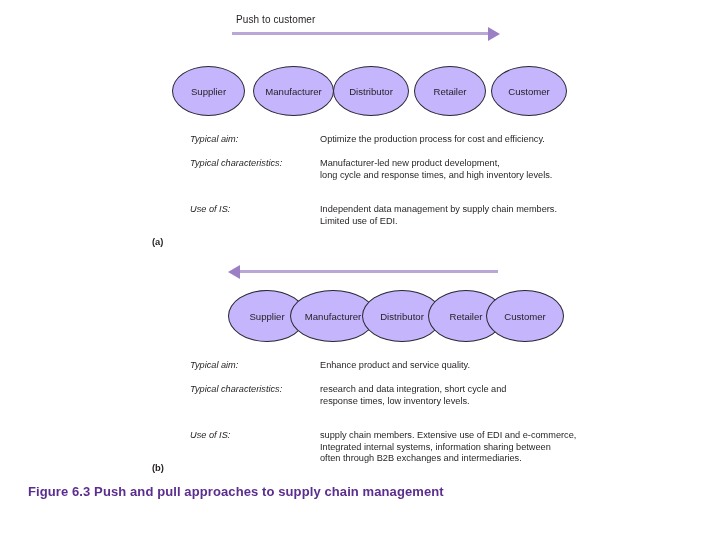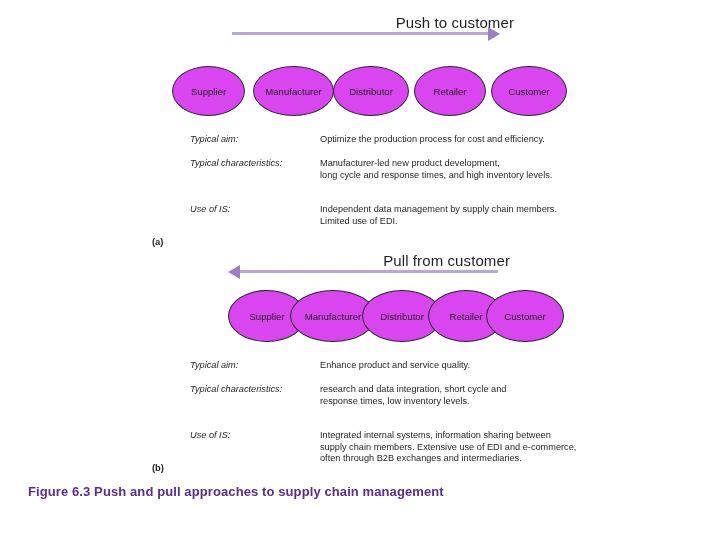--- a/index.html
+++ b/index.html
@@ -20,24 +20,24 @@
     position: absolute;
     left: 0; top: 0;
     width: 720px;
     height: 540px;
   }
 
   
   .arrow-block { position: absolute; }
   .arrow-label {
     position: absolute;
-    left: 12px;
+    left: 4px;
     width: 100%;
-    text-align: right;
-    font-size: 15px;
+    text-align: left;
+    font-size: 10px;
     letter-spacing: .1px;
     color: #231f20;
     white-space: nowrap;
   }
   .arrow-line {
     position: absolute;
     height: 3px;
     background: #b9a8d6;
     top: 18px;
   }
@@ -51,21 +51,21 @@
   .arrow-head.right { border-left: 12px solid #9b7fc4; }
   .arrow-head.left  { border-right: 12px solid #9b7fc4; }
 
   
   .chain { position: absolute; }
   .node {
     position: absolute;
     box-sizing: border-box;
     border: 1.1px solid #2a2730;
     border-radius: 50%;
-    background: #d946ef;
+    background: #c4b5fd;
     display: flex;
     align-items: center;
     justify-content: center;
     font-size: 9.6px;
     color: #231f20;
     white-space: nowrap;
   }
   .node span { position: relative; z-index: 2; }
 
   
@@ -155,21 +155,20 @@
       <div class="attr-value">
         <div>Independent data management by supply chain members.</div>
         <div>Limited use of EDI.</div>
       </div>
     </div>
   </div>
 
   <div class="panel-marker" style="left:152px; top:236px;">(a)</div>
 
   <div class="arrow-block" style="left:228px; top:252px; width:270px; height:34px;">
-    <div class="arrow-label">Pull from customer</div>
     <div class="arrow-line" style="left:12px; width:258px;"></div>
     <div class="arrow-head left" style="left:0px;"></div>
   </div>
 
   <div class="chain" style="left:0px; top:0px;">
     <div class="node" style="left:228px; top:290px; width:78px; height:52px;">
       <span>Supplier</span>
     </div>
     <div class="node" style="left:290px; top:290px; width:86px; height:52px;">
       <span>Manufacturer</span>
@@ -195,22 +194,22 @@
     <div class="attr-row" style="top:24px;">
       <div class="attr-label">Typical characteristics:</div>
       <div class="attr-value">
         <div>research and data integration, short cycle and</div>
         <div>response times, low inventory levels.</div>
       </div>
     </div>
     <div class="attr-row" style="top:70px;">
       <div class="attr-label">Use of IS:</div>
       <div class="attr-value">
+        <div>supply chain members. Extensive use of EDI and e-commerce,</div>
         <div>Integrated internal systems, information sharing between</div>
-        <div>supply chain members. Extensive use of EDI and e-commerce,</div>
         <div>often through B2B exchanges and intermediaries.</div>
       </div>
     </div>
   </div>
 
   <div class="panel-marker" style="left:152px; top:462px;">(b)</div>
 
   <div class="caption">Figure 6.3 Push and pull approaches to supply chain management</div>
 
 </div>

